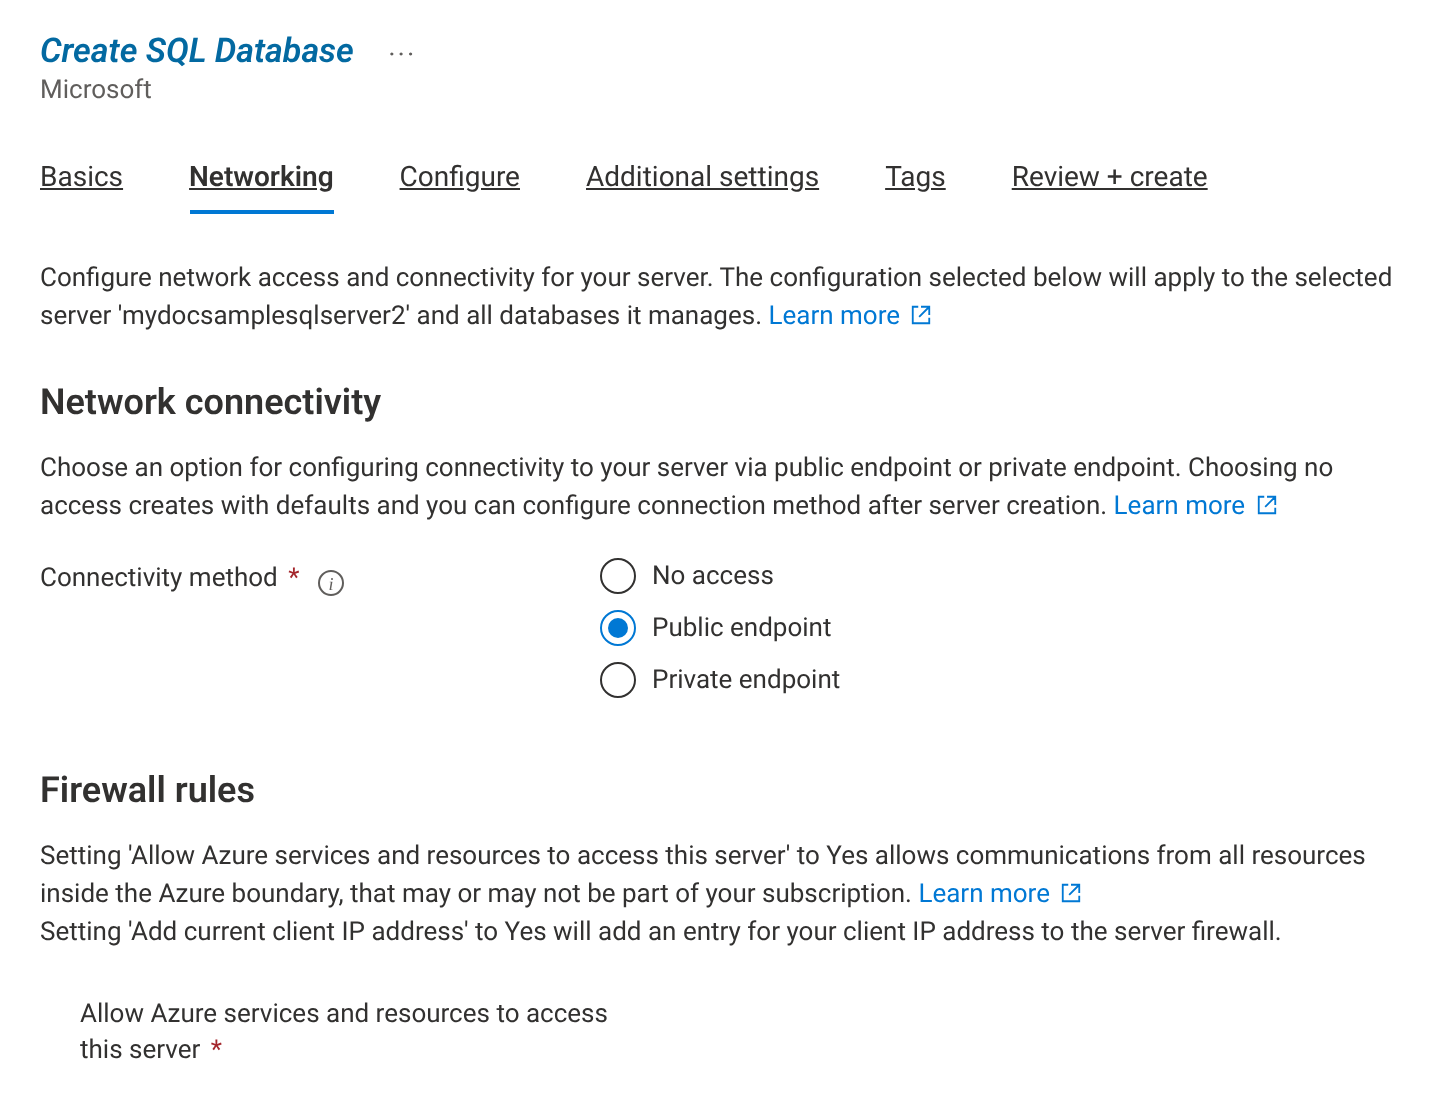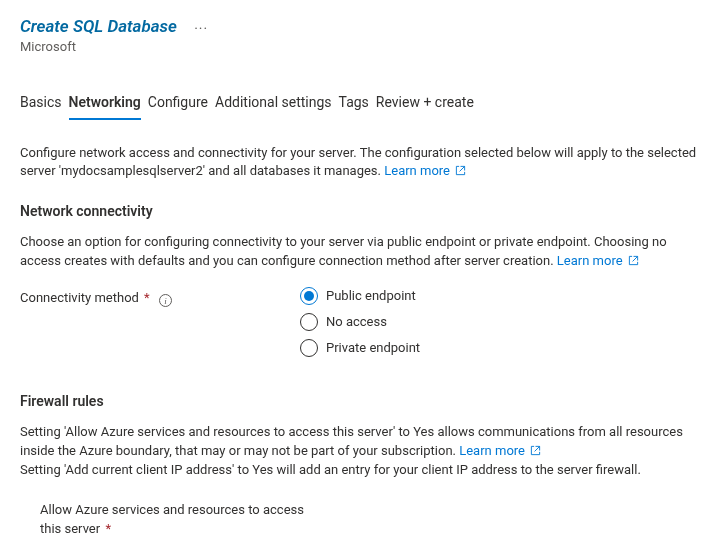--- a/index.html
+++ b/index.html
@@ -28,23 +28,24 @@
     }
     .header-subtitle {
       font-size: 13px;
       color: #605e5c;
       margin-top: 2px;
     }
 
     
     .tabs {
       display: flex;
-      gap: 7px;
-      margin-top: 36px;
+      gap: 33px;
+      margin-top: 24px;
       border-bottom: none;
+      text-decoration: underline;
     }
     .tab {
       font-size: 14px;
       color: #323130;
       padding: 4px 0 8px 0;
       cursor: pointer;
       border-bottom: 2px solid transparent;
     }
     .tab.active {
       font-weight: 600;
@@ -66,21 +67,21 @@
     .external-icon {
       display: inline-block;
       width: 11px;
       height: 11px;
       vertical-align: -1px;
       margin-left: 2px;
     }
 
     
     .section-title {
-      font-size: 14px;
+      font-size: 18px;
       font-weight: 600;
       margin-top: 22px;
       color: #323130;
     }
 
     
     .form-row {
       display: flex;
       align-items: flex-start;
       margin-top: 16px;
@@ -211,28 +212,28 @@
 </p>
 
 <div class="form-row">
   <div class="form-label-col">
     <span>Connectivity method</span><span class="required"> *</span>
     <span class="info-icon">i</span>
   </div>
   <div class="form-ctrl-col">
     <div class="radio-group">
       <label class="radio-option">
+        <span class="radio-circle"></span>
+        <span>No access</span>
+      </label>
+      <label class="radio-option">
         <span class="radio-circle selected">
             <span class="radio-dot"></span>
           </span>
         <span>Public endpoint</span>
-      </label>
-      <label class="radio-option">
-        <span class="radio-circle"></span>
-        <span>No access</span>
       </label>
       <label class="radio-option">
         <span class="radio-circle"></span>
         <span>Private endpoint</span>
       </label>
     </div>
   </div>
 </div>
 
 <div class="section-title" style="margin-top:36px;">Firewall rules</div>

